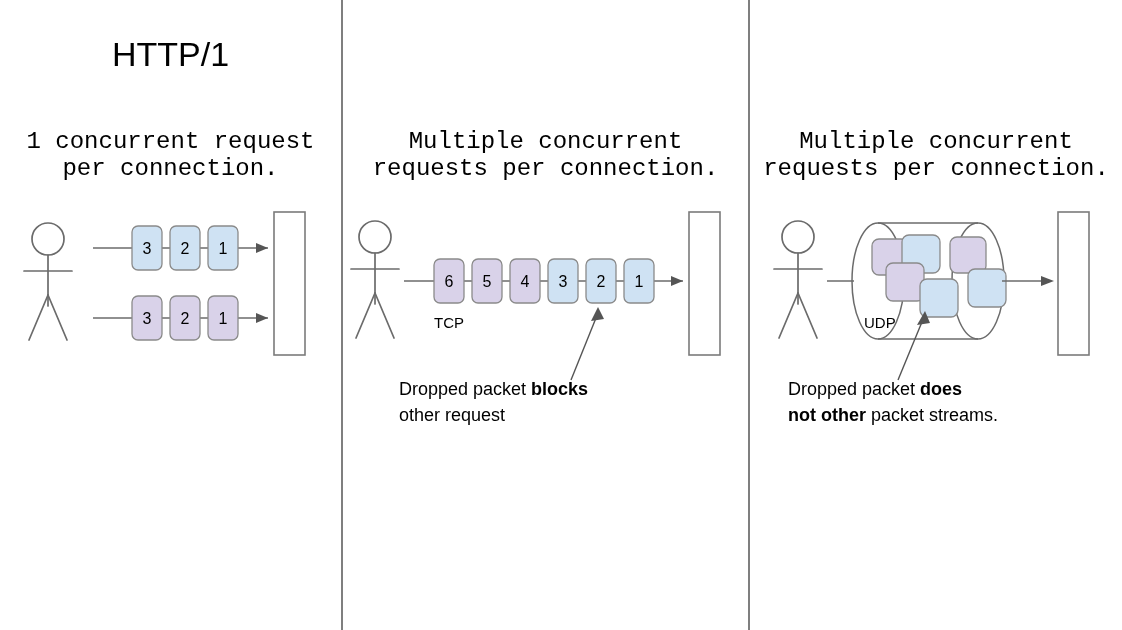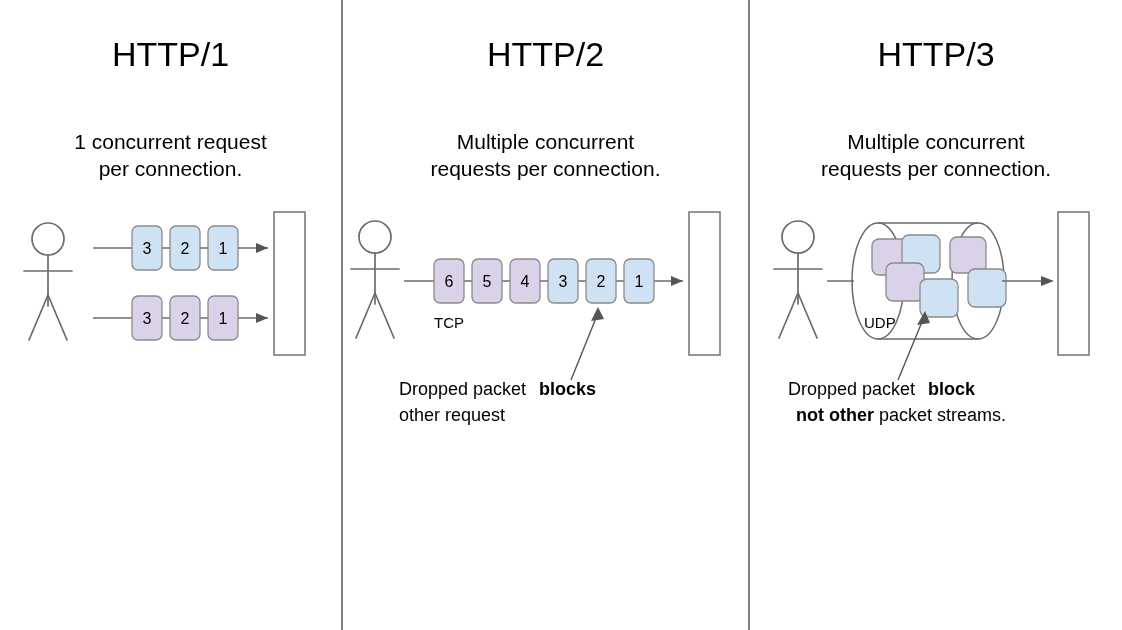--- a/index.html
+++ b/index.html
@@ -37,32 +37,33 @@
     line-height: 40px;
     letter-spacing: 0px;
     color: #000000;
   }
   .panel-subtitle {
     position: absolute;
     top: 128px;
     left: 0;
     width: 100%;
     text-align: center;
-    font-size: 21px;
+    font-size: 24px;
     line-height: 27px;
     color: #000000;
     white-space: pre-line;
+    font-family: Liberation Mono, monospace;
   }
   .panel-caption {
     position: absolute;
     font-size: 18px;
     line-height: 26px;
     color: #000000;
   }
-  .caption-strong { font-weight: bold; margin-left: 8px; }
+  .caption-strong { font-weight: bold; }
   .divider {
     position: absolute;
     top: 0;
     width: 2px;
     height: 630px;
     background: #7f7f7f;
   }
   svg { display: block; overflow: visible; }
   .pkt-label {
     font-family: "Liberation Sans", sans-serif;
@@ -134,21 +135,20 @@
 
         <rect x="208" y="101" width="30" height="44" rx="6" fill="#d9d2e9" stroke="#8a8a8a" stroke-width="1.3"></rect>
         <text class="pkt-label" x="223" y="129" text-anchor="middle">1</text>
       </g>
 
       <rect x="274" y="17" width="31" height="143" fill="#ffffff" stroke="#7b7b7b" stroke-width="1.6"></rect>
     </svg>
   </div>
 
   <div class="panel" style="left:343px; width:405px;">
-    <div class="panel-title">HTTP/2</div>
     <div class="panel-subtitle">Multiple concurrent
 requests per connection.</div>
 
     <svg style="position:absolute; left:0px; top:195px;" width="405" height="185" viewBox="0 0 405 185">
 
       <g stroke="#6b6b6b" stroke-width="1.7" fill="none" stroke-linecap="round">
         <circle cx="32" cy="42" r="16"></circle>
         <line x1="32" y1="58" x2="32" y2="109"></line>
         <line x1="8" y1="74" x2="56" y2="74"></line>
         <line x1="32" y1="98" x2="13" y2="143"></line>
@@ -196,21 +196,20 @@
       <rect x="346" y="17" width="31" height="143" fill="#ffffff" stroke="#7b7b7b" stroke-width="1.6"></rect>
     </svg>
 
     <div class="panel-caption" style="left:56px; top:376px; width:340px;">
       <span>Dropped packet </span><span class="caption-strong">blocks</span><br>
       <span>other request</span>
     </div>
   </div>
 
   <div class="panel" style="left:750px; width:372px;">
-    <div class="panel-title">HTTP/3</div>
     <div class="panel-subtitle">Multiple concurrent
 requests per connection.</div>
 
     <svg style="position:absolute; left:0px; top:195px;" width="372" height="185" viewBox="0 0 372 185">
 
       <g stroke="#6b6b6b" stroke-width="1.7" fill="none" stroke-linecap="round">
         <circle cx="48" cy="42" r="16"></circle>
         <line x1="48" y1="58" x2="48" y2="109"></line>
         <line x1="24" y1="74" x2="72" y2="74"></line>
         <line x1="48" y1="98" x2="29" y2="143"></line>
@@ -242,18 +241,18 @@
 
       <g>
         <line x1="148" y1="185" x2="174" y2="122" stroke="#555555" stroke-width="1.4"></line>
         <polygon points="175,116 167,130 180,128" fill="#555555"></polygon>
       </g>
 
       <rect x="308" y="17" width="31" height="143" fill="#ffffff" stroke="#7b7b7b" stroke-width="1.6"></rect>
     </svg>
 
     <div class="panel-caption" style="left:38px; top:376px; width:340px;">
-      <span>Dropped packet </span><span class="caption-strong">block</span><br>
+      <span>Dropped packet </span><span class="caption-strong">does</span><br>
       <span class="caption-strong">not other</span><span> packet streams.</span>
     </div>
   </div>
 
 </div>
 
 </body></html>

